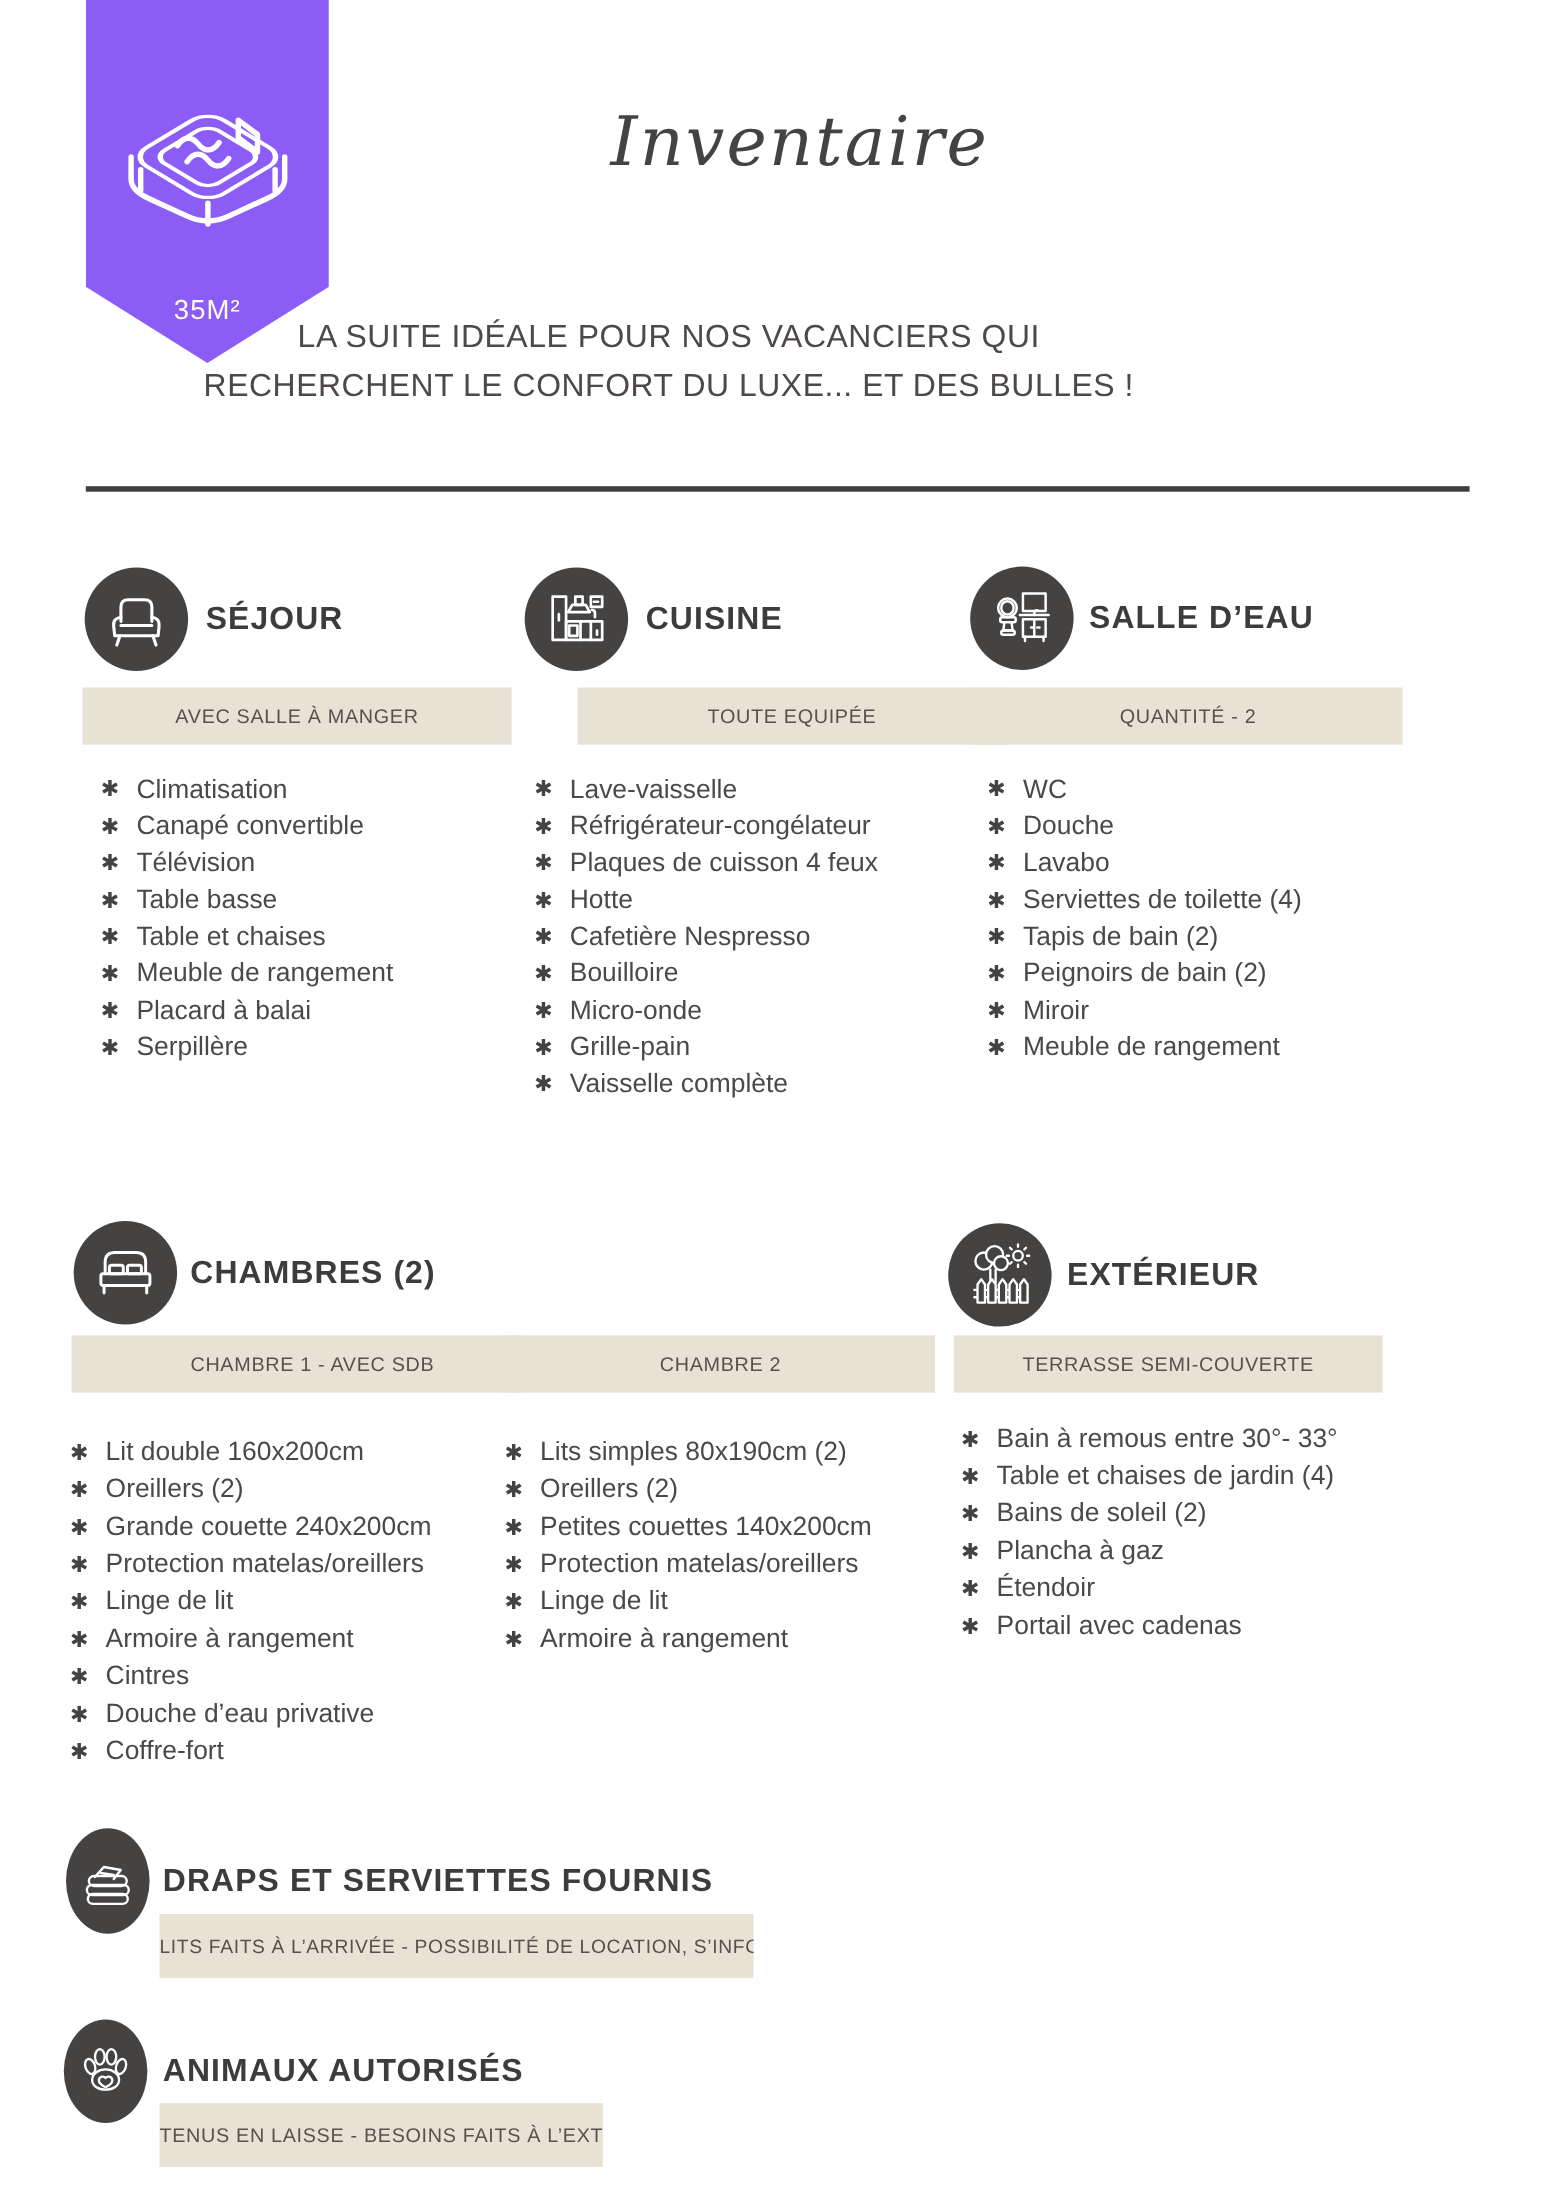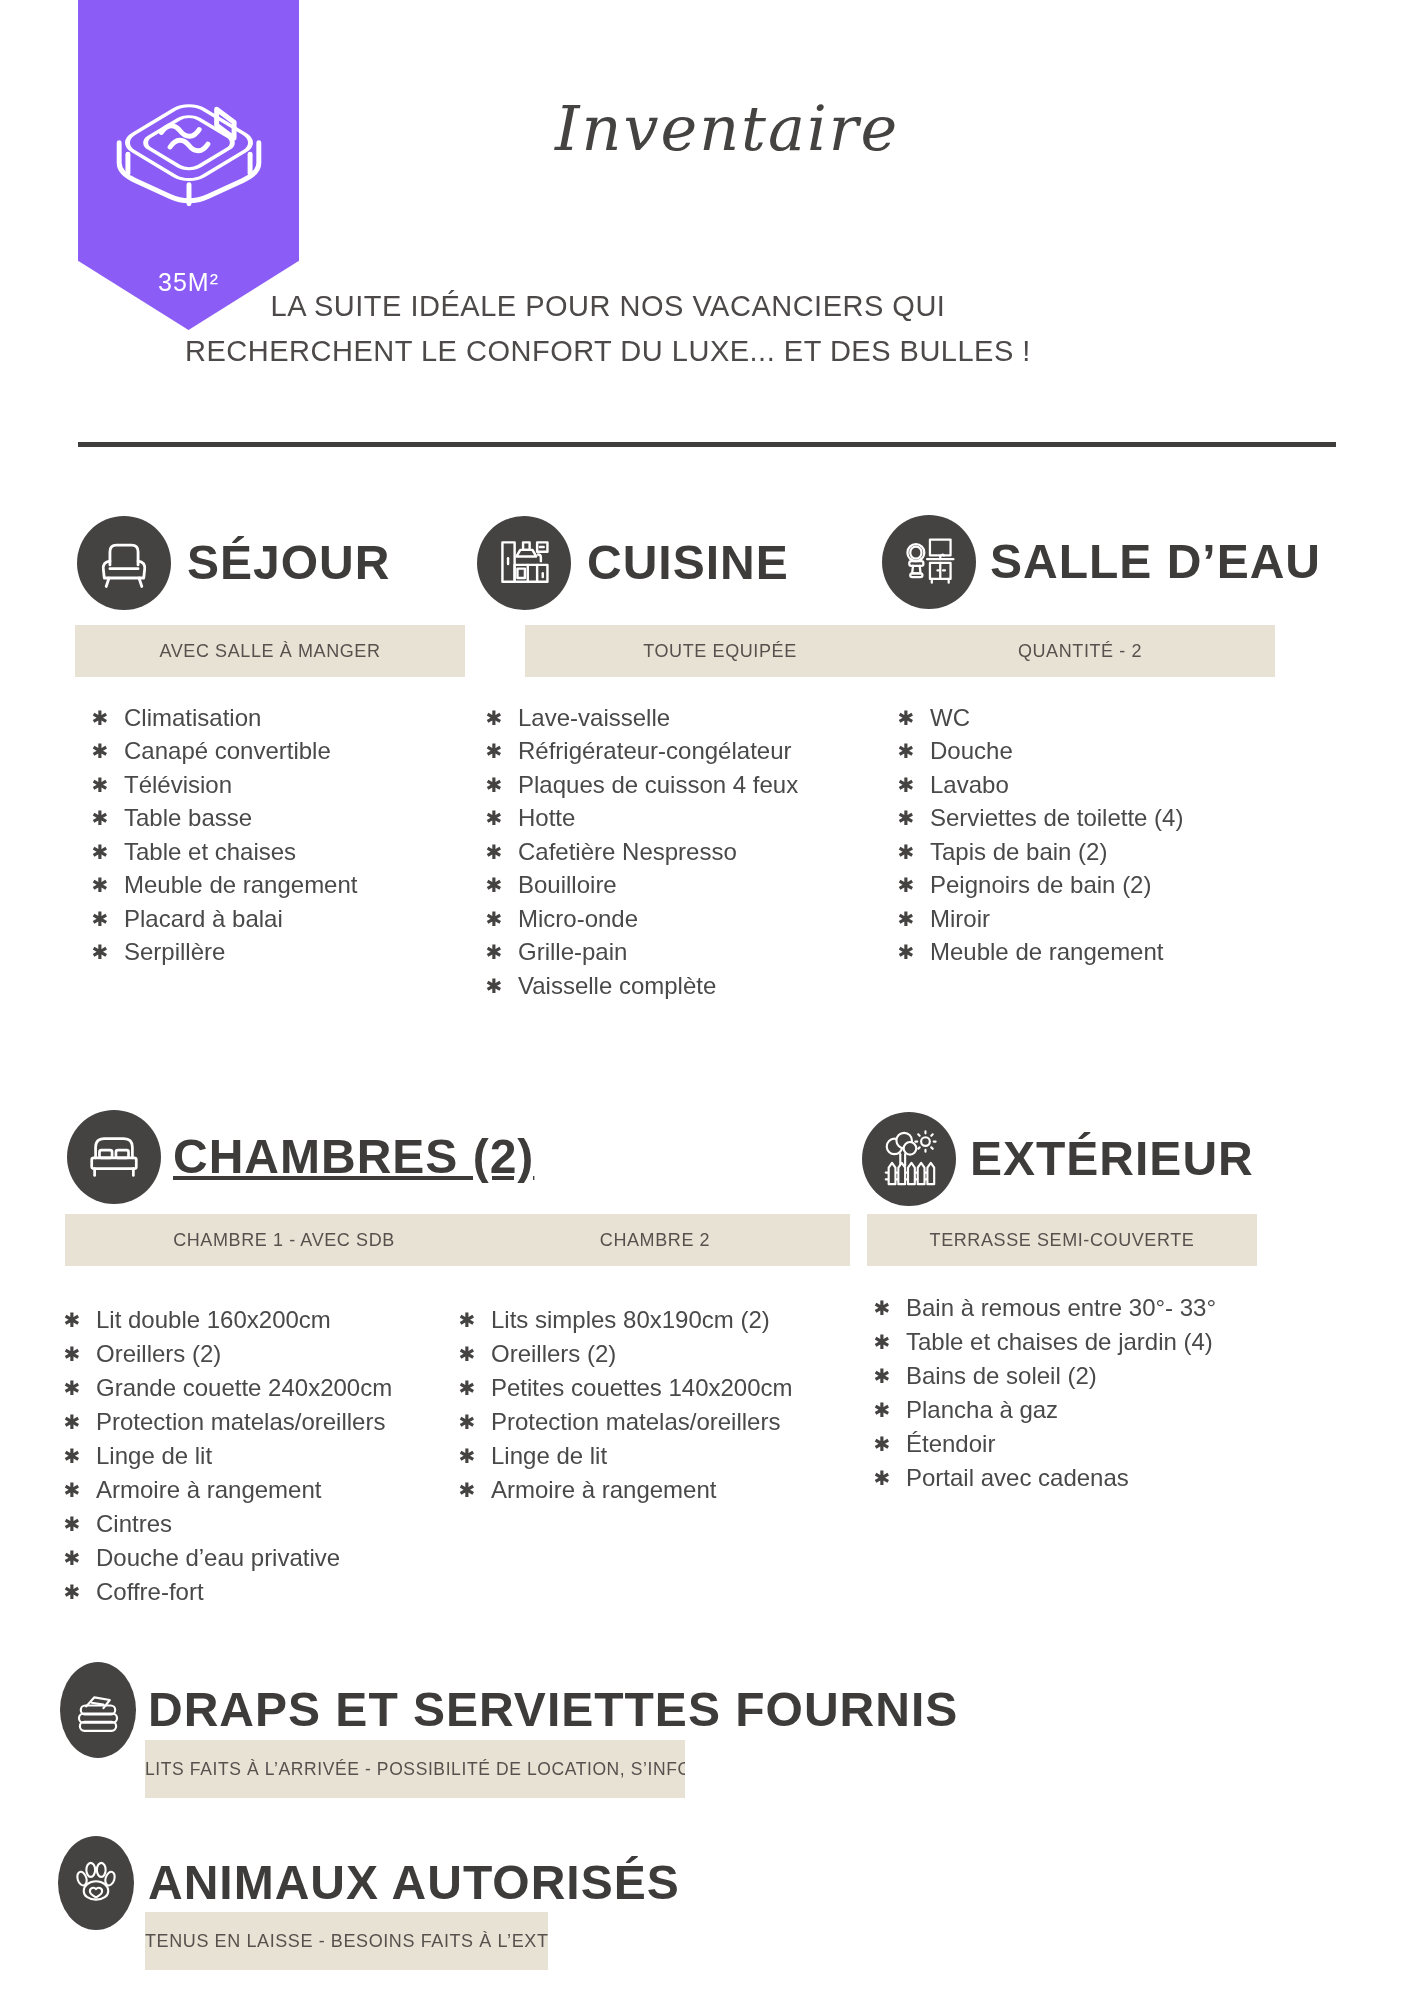--- a/index.html
+++ b/index.html
@@ -19,21 +19,21 @@
                 color:#454242;letter-spacing:2px;}
   .subtitle{position:absolute;left:158px;top:284px;width:900px;text-align:center;
             font-size:29px;line-height:45px;color:#4d4949;letter-spacing:.5px;}
   .divider{position:absolute;left:78px;top:442px;width:1258px;height:5px;background:#403d3d;}
 
   
   .circle-icon{position:absolute;width:94px;height:94px;border-radius:50%;background:#454242;
                display:flex;align-items:center;justify-content:center;}
   .oval-icon{position:absolute;border-radius:50%;background:#454242;
              display:flex;align-items:center;justify-content:center;}
-  .section-title{position:absolute;font-weight:bold;font-size:48px;color:#3e3b3b;
+  .section-title{position:absolute;font-weight:bold;font-size:29px;color:#3e3b3b;
                  letter-spacing:1px;line-height:94px;white-space:nowrap;}
   .tag-bar{position:absolute;height:52px;background:#e8e2d5;color:#56514d;font-size:18px;
            letter-spacing:.6px;text-align:center;line-height:52px;white-space:nowrap;overflow:hidden;}
   .list{position:absolute;font-size:24px;color:#494949;}
   .li{display:flex;align-items:center;height:33.5px;}
   .row2 .li{height:34px;}
   .bullet{width:20px;text-align:center;font-size:20px;color:#454242;margin-right:14px;flex:none;}
   .li-text{white-space:nowrap;}
   svg{display:block;}
 </style>
@@ -227,21 +227,21 @@
   <div class="circle-icon" style="left:67px;top:1110px;">
     <svg width="62" height="62" viewBox="0 0 64 64" fill="none" stroke="#ffffff" stroke-width="2.8" stroke-linecap="round" stroke-linejoin="round">
       <path d="M13 33 V22 q0-9 9-9 h20 q9 0 9 9 v11"></path>
       <rect x="17" y="25" width="13" height="8" rx="2"></rect>
       <rect x="34" y="25" width="13" height="8" rx="2"></rect>
       <rect x="9" y="33" width="46" height="11" rx="2"></rect>
       <path d="M12 44 v7"></path>
         <path d="M52 44 v7"></path>
     </svg>
   </div>
-  <div class="section-title" style="left:173px;top:1110px;text-decoration:underline;">CHAMBRES (2)</div>
+  <div class="section-title" style="left:173px;top:1110px;">CHAMBRES (2)</div>
   <div class="tag-bar" style="left:65px;top:1214px;width:380px;padding-left:29px;">CHAMBRE 1 - AVEC SDB</div>
   <div class="tag-bar" style="left:460px;top:1214px;width:390px;">CHAMBRE 2</div>
   <div class="list row2" style="left:62px;top:1303px;">
       <div class="li">
         <span class="bullet">✱</span>
         <span class="li-text">Lit double 160x200cm</span>
       </div>
       <div class="li">
         <span class="bullet">✱</span>
         <span class="li-text">Oreillers (2)</span>

